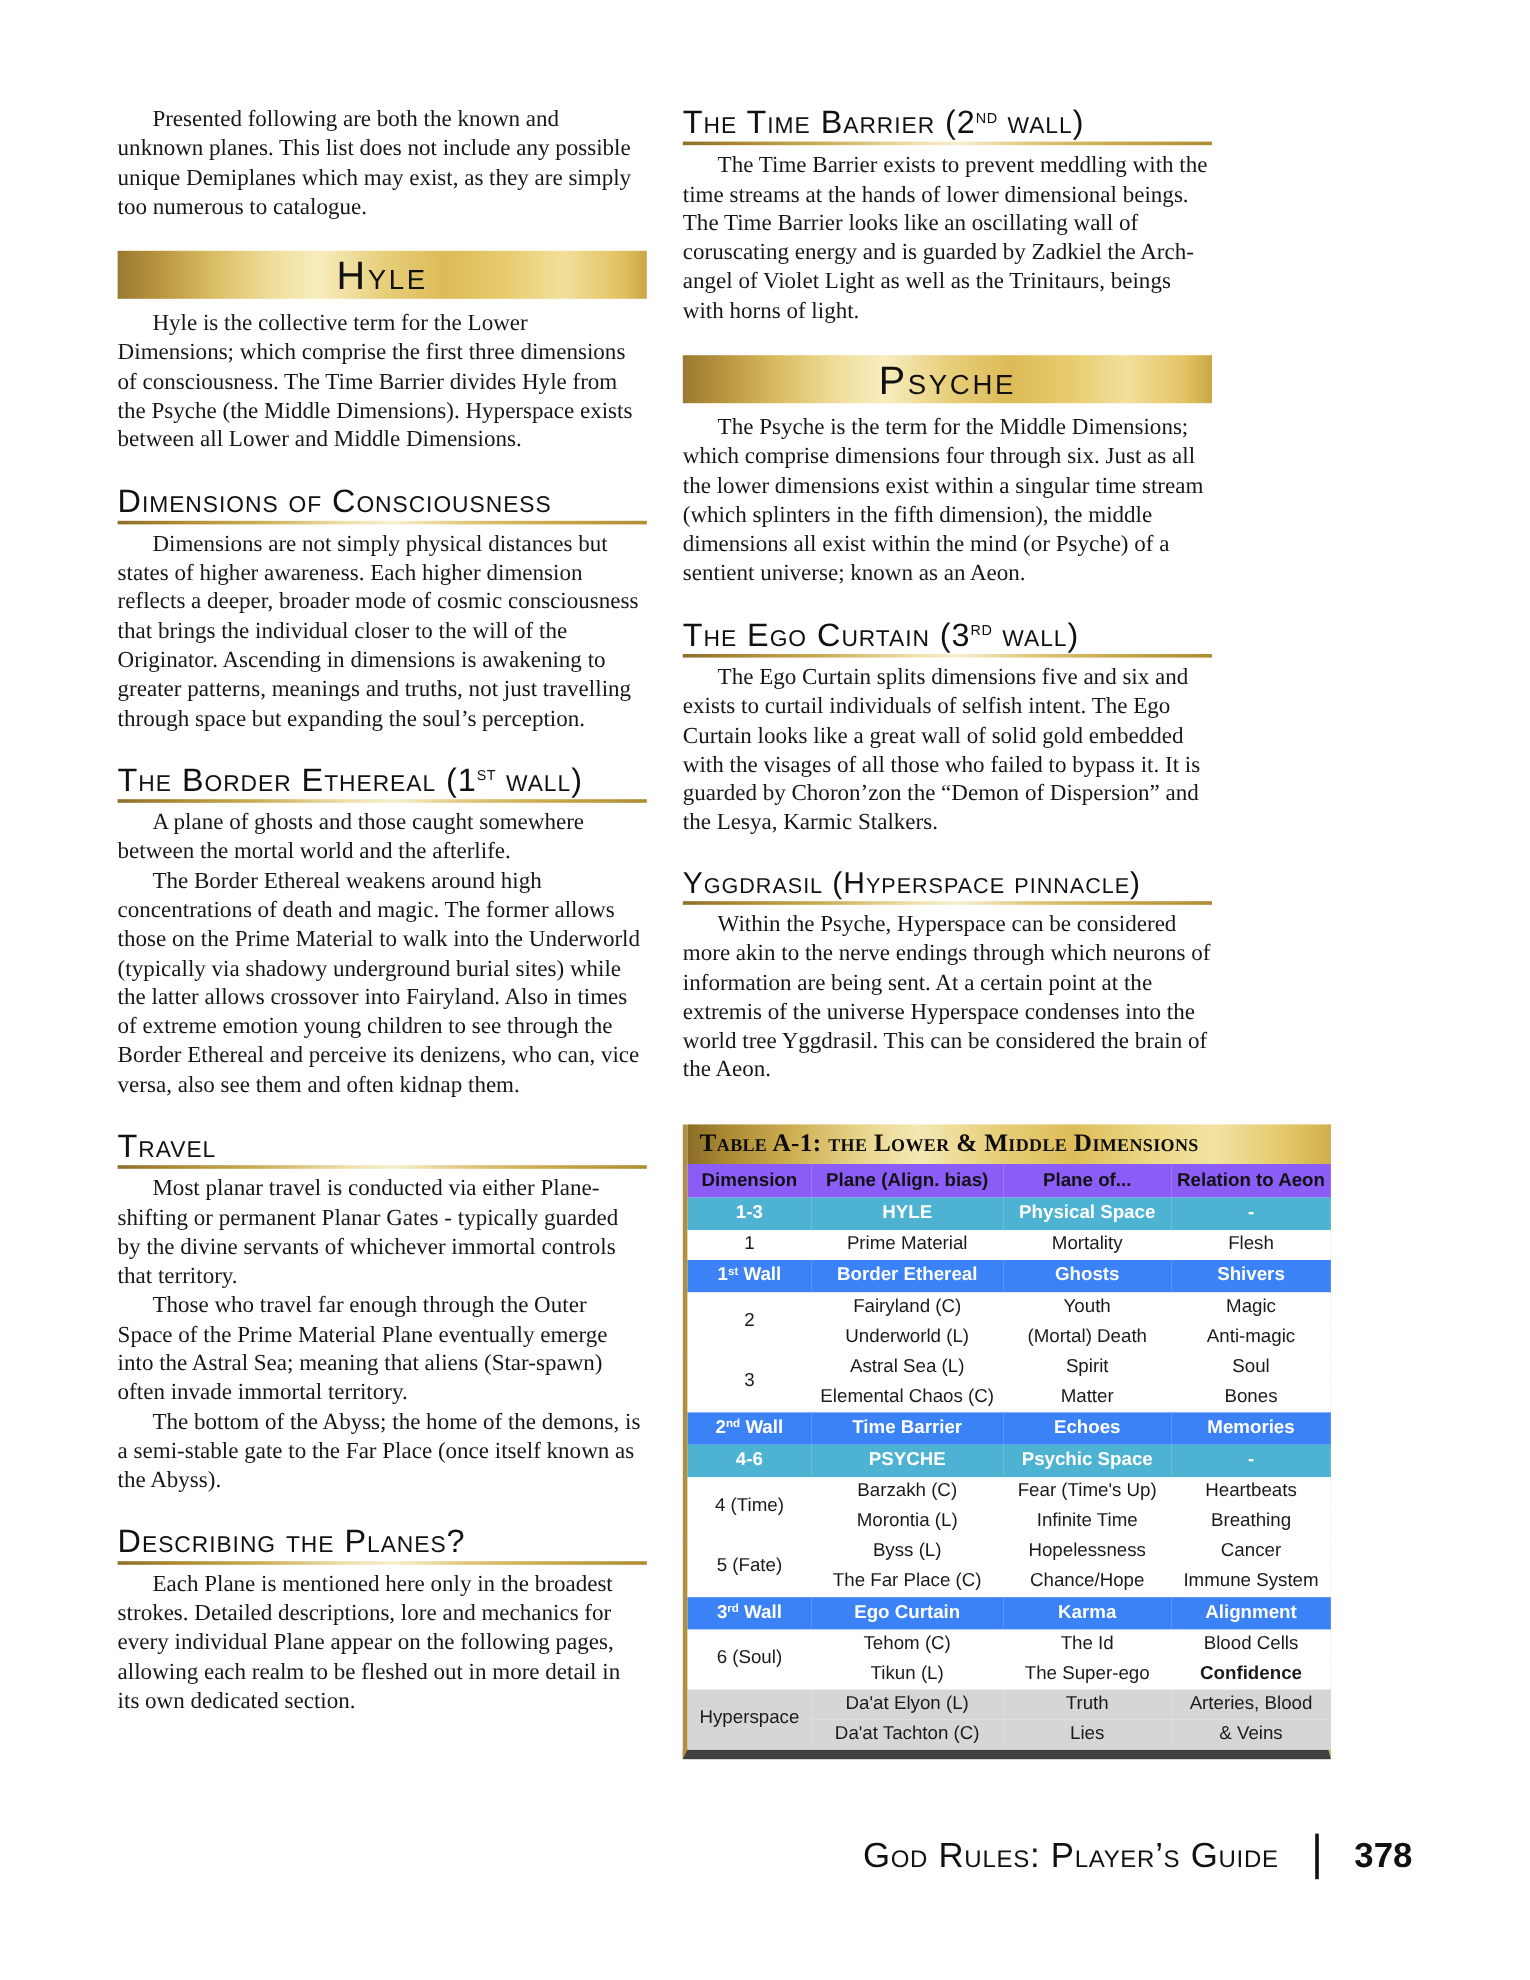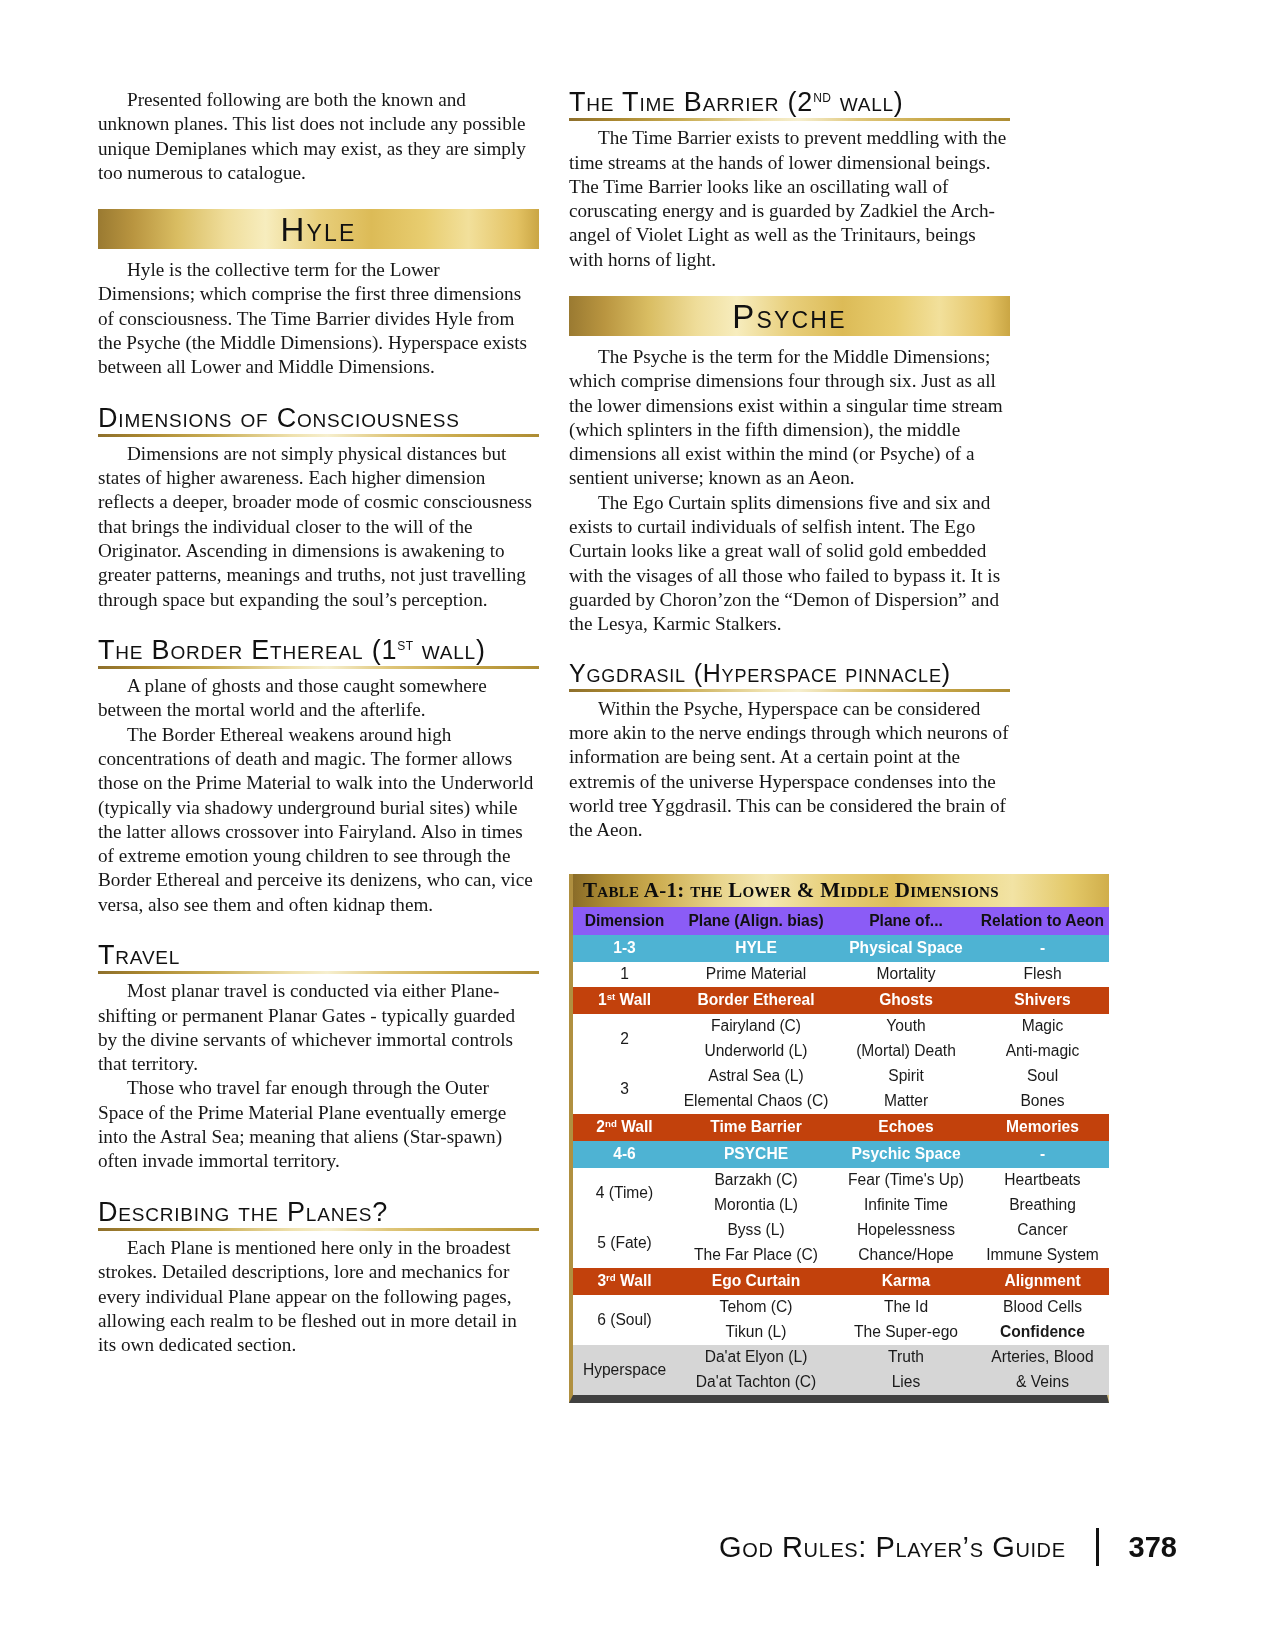--- a/index.html
+++ b/index.html
@@ -144,21 +144,21 @@
   }
   tr.blue td{
     background:#4eb3d3;
     color:#fff;
     font-weight:bold;
     font-size:15.6px;
     text-align:center;
     padding:4px 0 5px 0 !important;
   }
   tr.red td{
-    background:#c2410c;
+    background:#3b82f6;
     color:#fff;
     font-weight:bold;
     font-size:15.6px;
     text-align:center;
     padding:4px 0 5px 0 !important;
   }
   tr.red td sup, tr.plain td sup{font-size:0.62em;vertical-align:0.5em;}
   tr.plain td{
     background:#fff;
     color:#1a1a1a;
@@ -239,20 +239,21 @@
       </div>
       <p class="body">A plane of ghosts and those caught somewhere between the mortal world and the afterlife.</p>
       <p class="body">The Border Ethereal weakens around high concentrations of death and magic. The former allows those on the Prime Material to walk into the Underworld (typically via shadowy underground burial sites) while the latter allows crossover into Fairyland. Also in times of extreme emotion young children to see through the Border Ethereal and perceive its denizens, who can, vice versa, also see them and often kidnap them.</p>
 
       <div class="sec">
         <h2>Travel</h2>
         <div class="rule"></div>
       </div>
       <p class="body">Most planar travel is conducted via either Plane-shifting or permanent Planar Gates - typically guarded by the divine servants of whichever immortal controls that territory.</p>
       <p class="body">Those who travel far enough through the Outer Space of the Prime Material Plane eventually emerge into the Astral Sea; meaning that aliens (Star-spawn) often invade immortal territory.</p>
+      <p class="body">The bottom of the Abyss; the home of the demons, is a semi-stable gate to the Far Place (once itself known as the Abyss).</p>
 
       <div class="sec">
         <h2>Describing the Planes?</h2>
         <div class="rule"></div>
       </div>
       <p class="body">Each Plane is mentioned here only in the broadest strokes. Detailed descriptions, lore and mechanics for every individual Plane appear on the following pages, allowing each realm to be fleshed out in more detail in its own dedicated section.</p>
 
     </div>
 
     <div class="col">
@@ -261,20 +262,24 @@
         <h2><span>The Time Barrier (2</span><sup>nd</sup><span> wall)</span></h2>
         <div class="rule"></div>
       </div>
       <p class="body">The Time Barrier exists to prevent meddling with the time streams at the hands of lower dimensional beings. The Time Barrier looks like an oscillating wall of coruscating energy and is guarded by Zadkiel the Arch-angel of Violet Light as well as the Trinitaurs, beings with horns of light.</p>
 
       <div class="banner">
         <span class="banner-text">Psyche</span>
       </div>
       <p class="body">The Psyche is the term for the Middle Dimensions; which comprise dimensions four through six.  Just as all the lower dimensions exist within a singular time stream (which splinters in the fifth dimension), the middle dimensions all exist within the mind (or Psyche) of a sentient universe; known as an Aeon.</p>
 
+      <div class="sec">
+        <h2><span>The Ego Curtain (3</span><sup>rd</sup><span> wall)</span></h2>
+        <div class="rule"></div>
+      </div>
       <p class="body">The Ego Curtain splits dimensions five and six and exists to curtail individuals of selfish intent. The Ego Curtain looks like a great wall of solid gold embedded with the visages of all those who failed to bypass it. It is guarded by Choron’zon the “Demon of Dispersion” and the Lesya, Karmic Stalkers.</p>
 
       <div class="sec">
         <h2 style="font-size:25px;">Yggdrasil (Hyperspace pinnacle)</h2>
         <div class="rule"></div>
       </div>
       <p class="body">Within the Psyche, Hyperspace can be considered more akin to the nerve endings through which neurons of information are being sent. At a certain point at the extremis of the universe Hyperspace condenses into the world tree Yggdrasil. This can be considered the brain of the Aeon.</p>
 
       <div class="table-wrap">
         <table class="dims">

